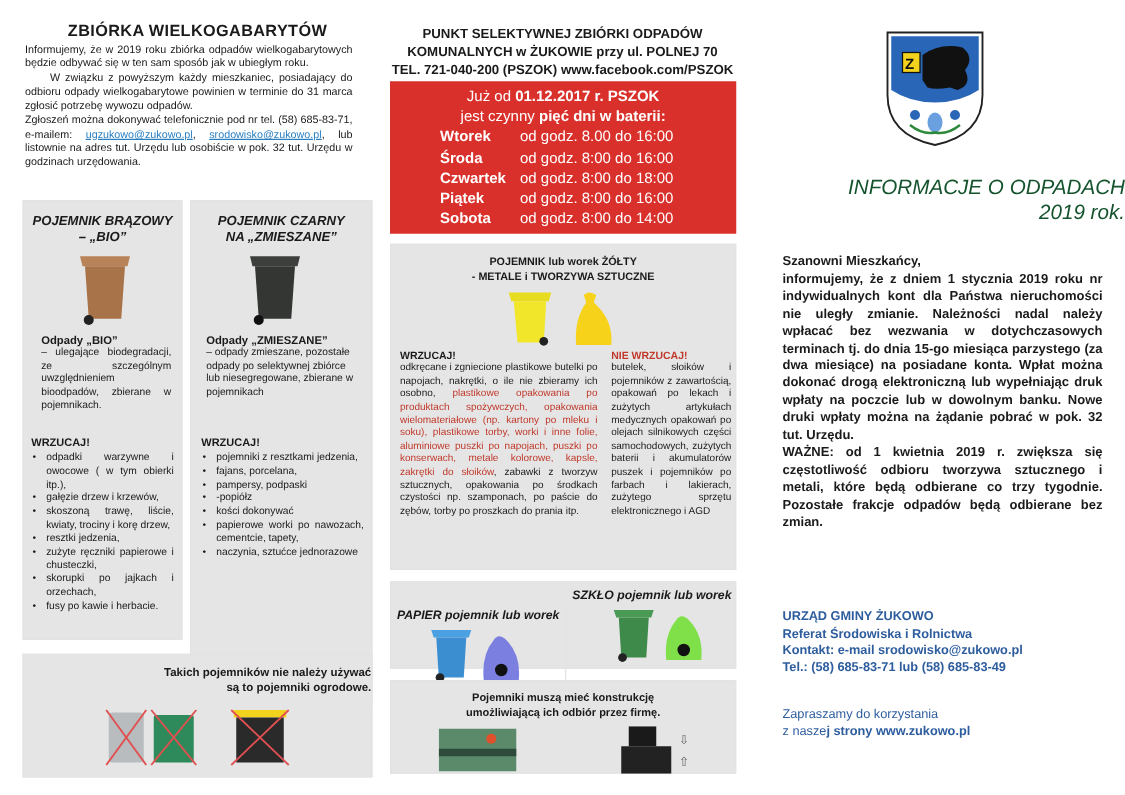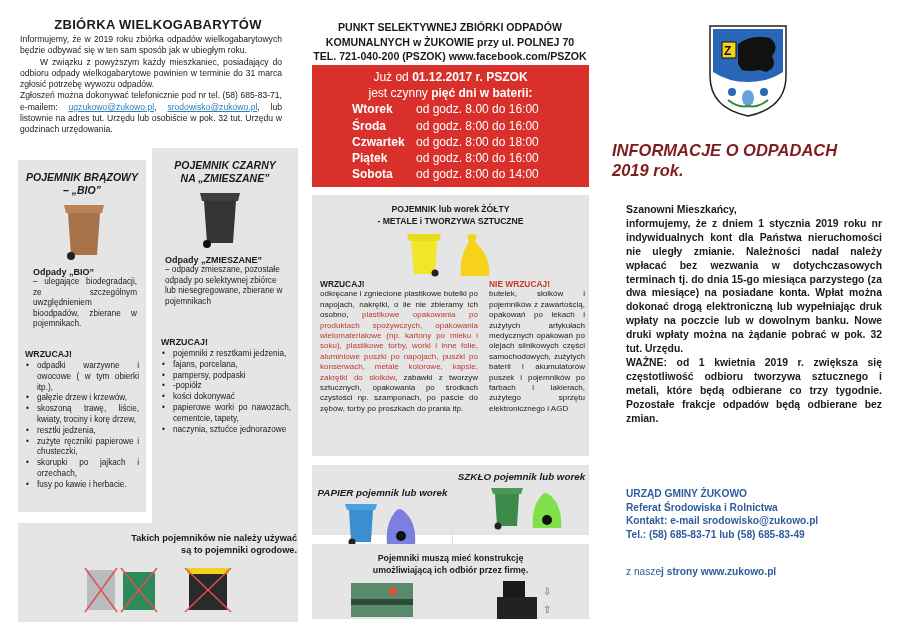--- a/index.html
+++ b/index.html
@@ -13,21 +13,21 @@
   .bin { position: absolute; }
 
   
   #zbiorka-title { left: 18px; top: 17px; width: 280px; font-size: 13px; letter-spacing: 0.3px; }
   #zbiorka-text { left: 20px; top: 34px; width: 262px; font-size: 8.6px; line-height: 11.3px; }
   #zbiorka-text p { margin: 0; }
   #zbiorka-text .ind { text-indent: 20px; }
   #zbiorka-text a { color: #2a7fc1; text-decoration: underline; }
 
   #bio-box { left: 18px; top: 160px; width: 128px; height: 352px; }
-  #black-box { left: 152px; top: 148px; width: 146px; height: 404px; }
+  #black-box { left: 152px; top: 160px; width: 146px; height: 404px; }
   .box-title { position: absolute; top: 10px; left: 0; right: 0; text-align: center; font-weight: bold; font-style: italic; font-size: 10.5px; line-height: 13px; }
   .odpady-head { font-weight: bold; font-size: 9px; }
   .odpady-desc { font-size: 8.2px; line-height: 10.6px; }
   .wrzucaj-head { font-weight: bold; font-size: 8.8px; margin-bottom: 2px; }
   ul.bul { list-style: none; font-size: 8.2px; line-height: 10.8px; }
   ul.bul li { position: relative; padding-left: 12px; }
   ul.bul li::before { content: "•"; position: absolute; left: 1px; }
 
   #garden-box { left: 18px; top: 523px; width: 280px; height: 99px; }
   #garden-text { position: absolute; top: 8px; left: 0; right: 0; text-align: right; font-weight: bold; font-size: 9.2px; line-height: 12px; }
@@ -50,21 +50,21 @@
   #papier-box .half { position: absolute; top: 0; height: 100%; }
   #papier-left { left: 0; width: 140px; border-right: 1px solid #e3e3e3; margin-top: 16px; }
   #papier-right { left: 140px; width: 137px; }
   .half-title { position: absolute; top: 5px; left: 0; right: 0; text-align: center; font-weight: bold; font-style: italic; font-size: 9.8px; }
 
   #konstr-box { left: 312px; top: 544px; width: 277px; height: 75px; padding-left: 38px; }
   #konstr-text { position: absolute; top: 7px; left: 0; right: 0; text-align: center; font-weight: bold; font-size: 8.8px; line-height: 12px; }
 
   
   #crest { left: 708px; top: 24px; width: 80px; height: 94px; }
-  #info-title { left: 612px; top: 140px; width: 288px; text-align: left; color: #7f1d1d; font-weight: bold; font-style: italic; font-size: 16.5px; line-height: 20px; }
+  #info-title { left: 612px; top: 140px; width: 288px; text-align: right; color: #14532d; font-weight: normal; font-style: italic; font-size: 16.5px; line-height: 20px; }
   #letter { left: 626px; top: 203px; width: 256px; font-weight: bold; font-size: 10.4px; line-height: 13.9px; text-align: justify; }
   #letter p { margin: 0; }
   #contact { left: 626px; top: 487px; width: 260px; color: #2e5d9e; font-weight: bold; font-size: 10.2px; line-height: 13.5px; }
   #zapraszamy { left: 626px; top: 565px; width: 260px; color: #2e5d9e; font-size: 10.2px; line-height: 13.5px; }
   #zapraszamy b { font-weight: bold; }
 </style>
 </head>
 <body>
 
 <div id="zbiorka-title" class="abs title-bold">ZBIÓRKA WIELKOGABARYTÓW</div>
@@ -264,14 +264,15 @@
   <p>WAŻNE: od 1 kwietnia 2019 r. zwiększa się częstotliwość odbioru tworzywa sztucznego i metali, które będą odbierane co trzy tygodnie. Pozostałe frakcje odpadów będą odbierane bez zmian.</p>
 </div>
 
 <div id="contact" class="abs">
   <div>URZĄD GMINY ŻUKOWO</div>
   <div>Referat Środowiska i Rolnictwa</div>
   <div>Kontakt: e-mail srodowisko@zukowo.pl</div>
   <div>Tel.: (58) 685-83-71 lub (58) 685-83-49</div>
 </div>
 <div id="zapraszamy" class="abs">
+  <div>Zapraszamy do korzystania</div>
   <div><span>z nasze</span><b>j strony www.zukowo.pl</b></div>
 </div>
 
 </body></html>

